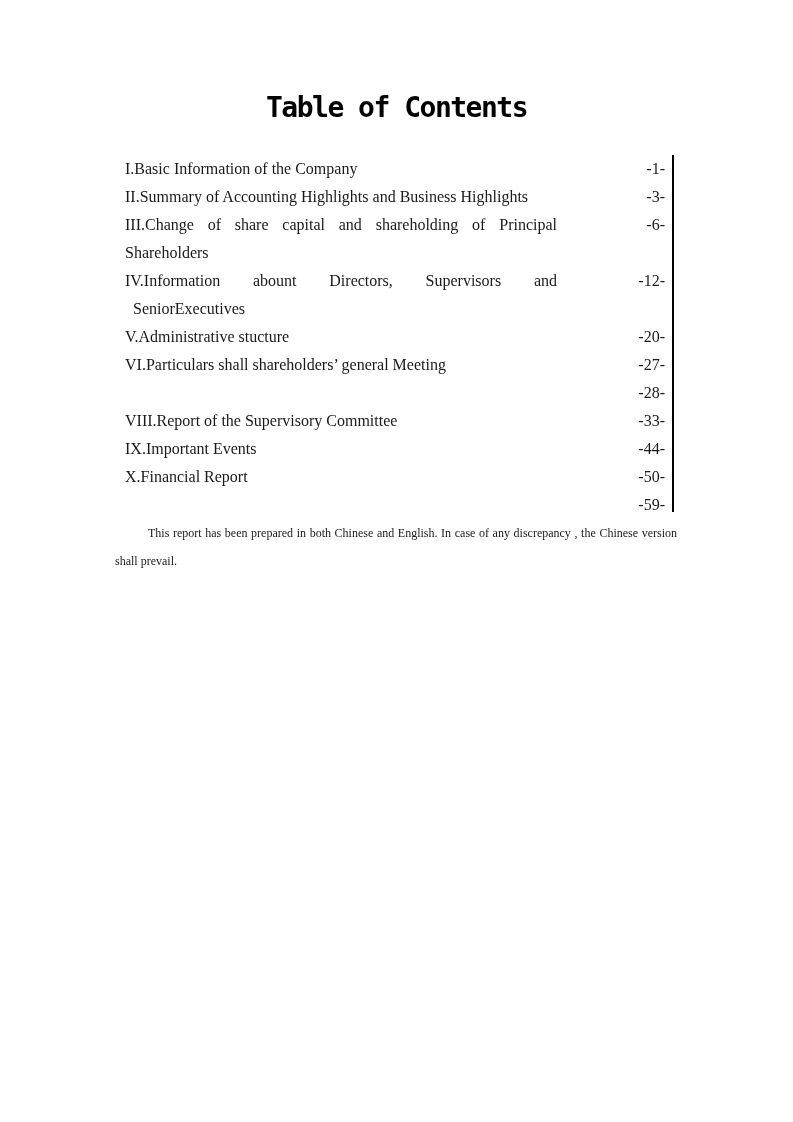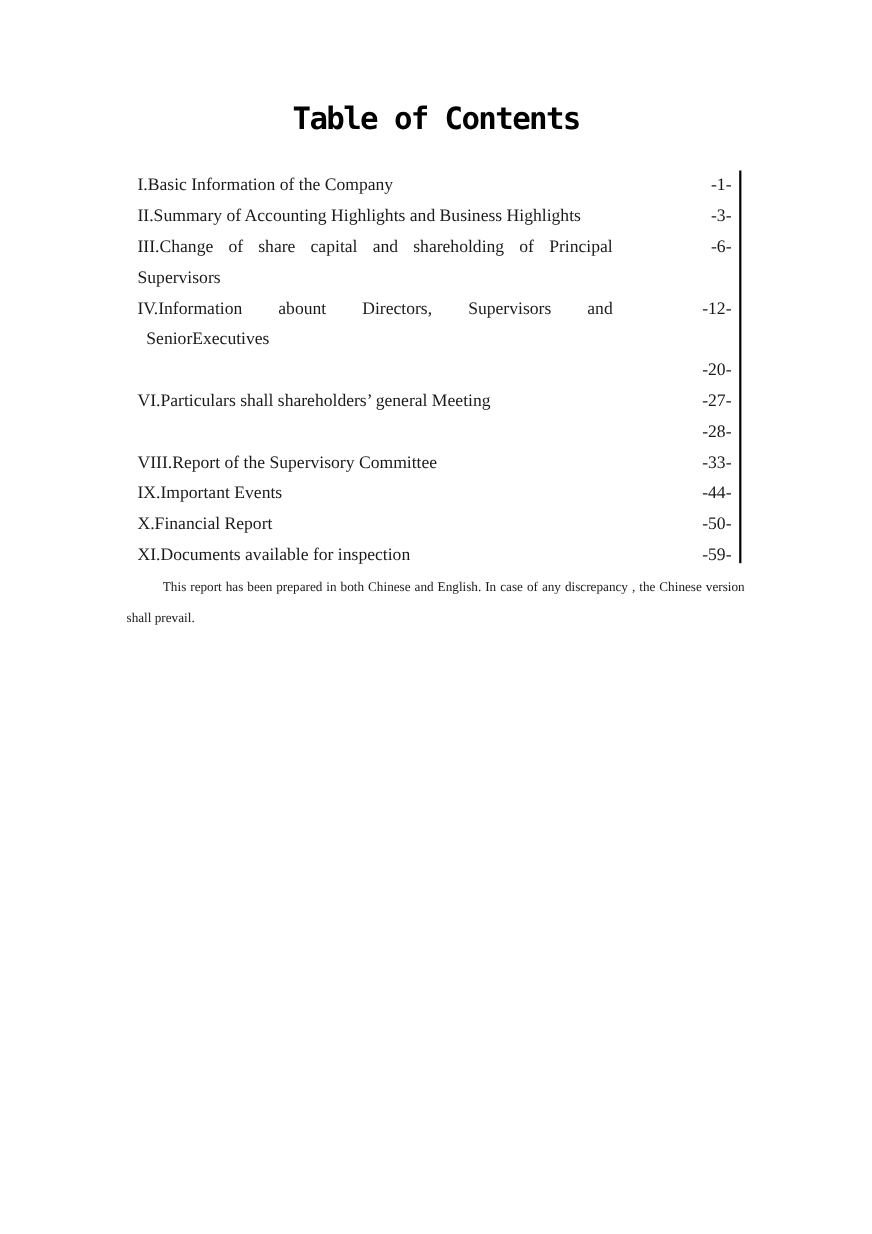--- a/index.html
+++ b/index.html
@@ -92,32 +92,33 @@
     </div>
     <div class="toc-row">
       <span class="toc-text">II.Summary of Accounting Highlights and Business Highlights</span>
       <span class="toc-page">-3-</span>
     </div>
     <div class="toc-row just">
       <span class="toc-text">III.Change of share capital and shareholding of Principal</span>
       <span class="toc-page">-6-</span>
     </div>
     <div class="toc-row">
-      <span class="toc-text">Supervisors</span>
+      <span class="toc-text">Shareholders</span>
       <span class="toc-page"></span>
     </div>
     <div class="toc-row just">
       <span class="toc-text">IV.Information abount Directors, Supervisors and</span>
       <span class="toc-page">-12-</span>
     </div>
     <div class="toc-row ind">
       <span class="toc-text">SeniorExecutives</span>
       <span class="toc-page"></span>
     </div>
     <div class="toc-row">
+      <span class="toc-text">V.Administrative stucture</span>
       <span class="toc-page">-20-</span>
     </div>
     <div class="toc-row">
       <span class="toc-text">VI.Particulars shall shareholders’ general Meeting</span>
       <span class="toc-page">-27-</span>
     </div>
     <div class="toc-row">
       <span class="toc-page">-28-</span>
     </div>
     <div class="toc-row">
@@ -126,21 +127,20 @@
     </div>
     <div class="toc-row">
       <span class="toc-text">IX.Important Events</span>
       <span class="toc-page">-44-</span>
     </div>
     <div class="toc-row">
       <span class="toc-text">X.Financial Report</span>
       <span class="toc-page">-50-</span>
     </div>
     <div class="toc-row">
-      <span class="toc-text">XI.Documents available for inspection</span>
       <span class="toc-page">-59-</span>
     </div>
   </div>
 
   <div class="toc-divider"></div>
 
   <p class="note">This report has been prepared in both Chinese and English. In case of any discrepancy , the Chinese version shall prevail.</p>
 
 </div>
 

